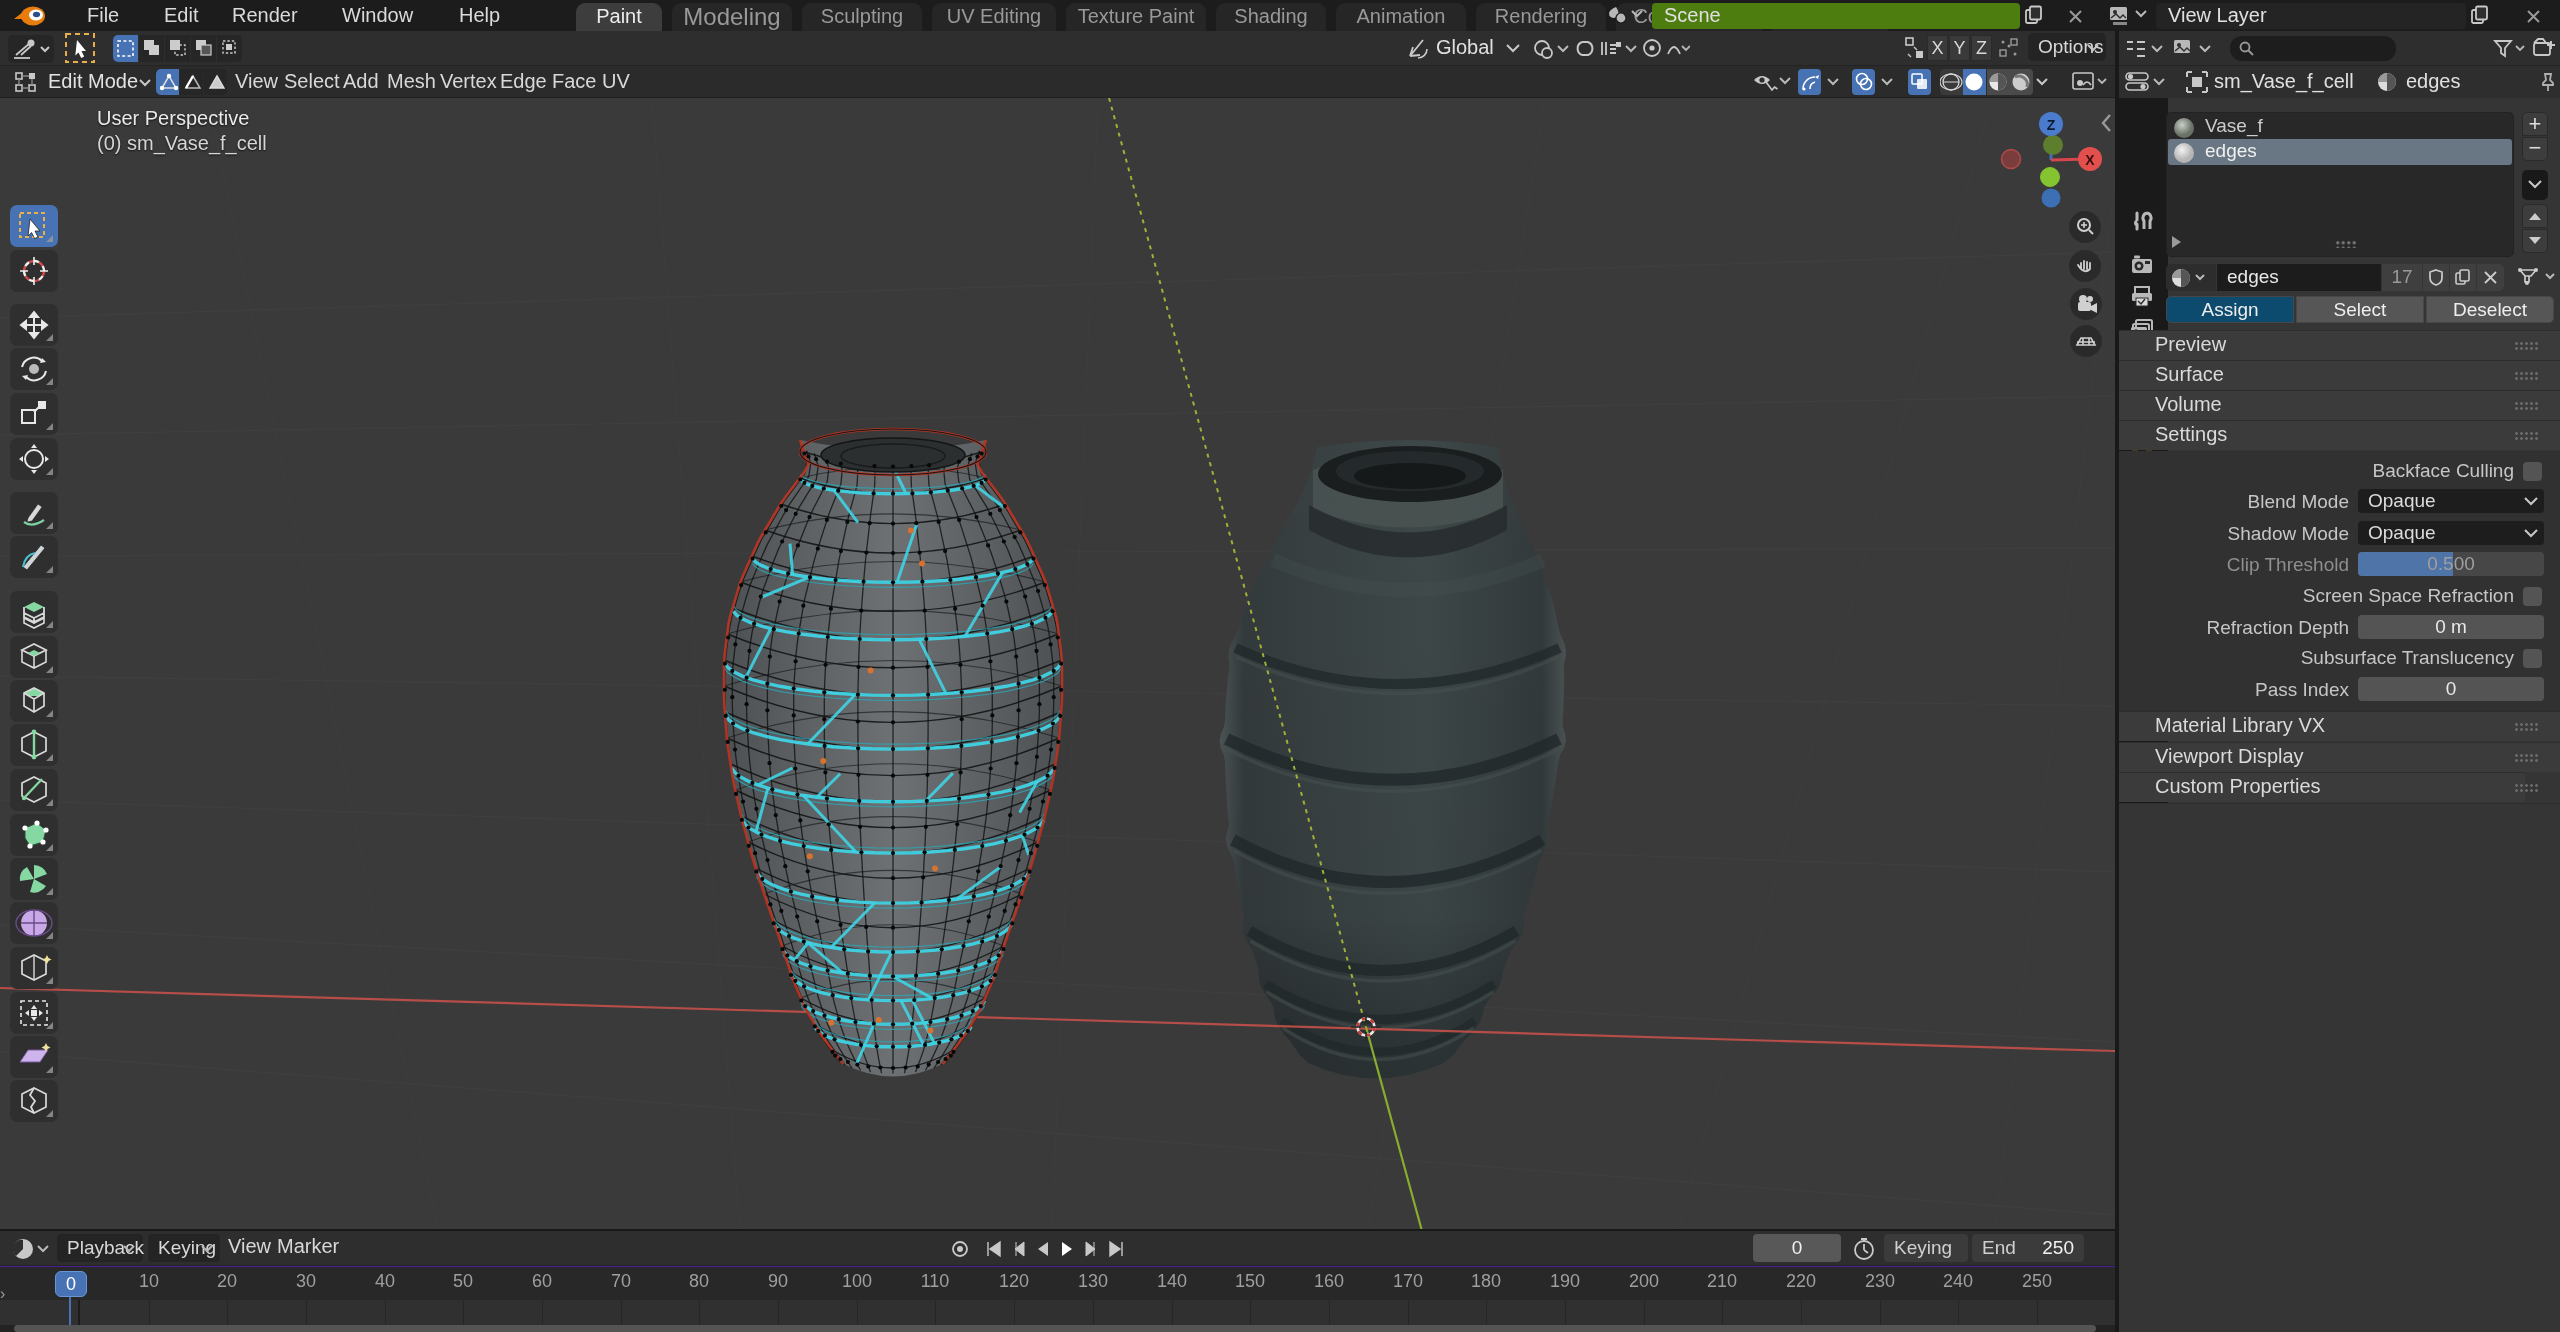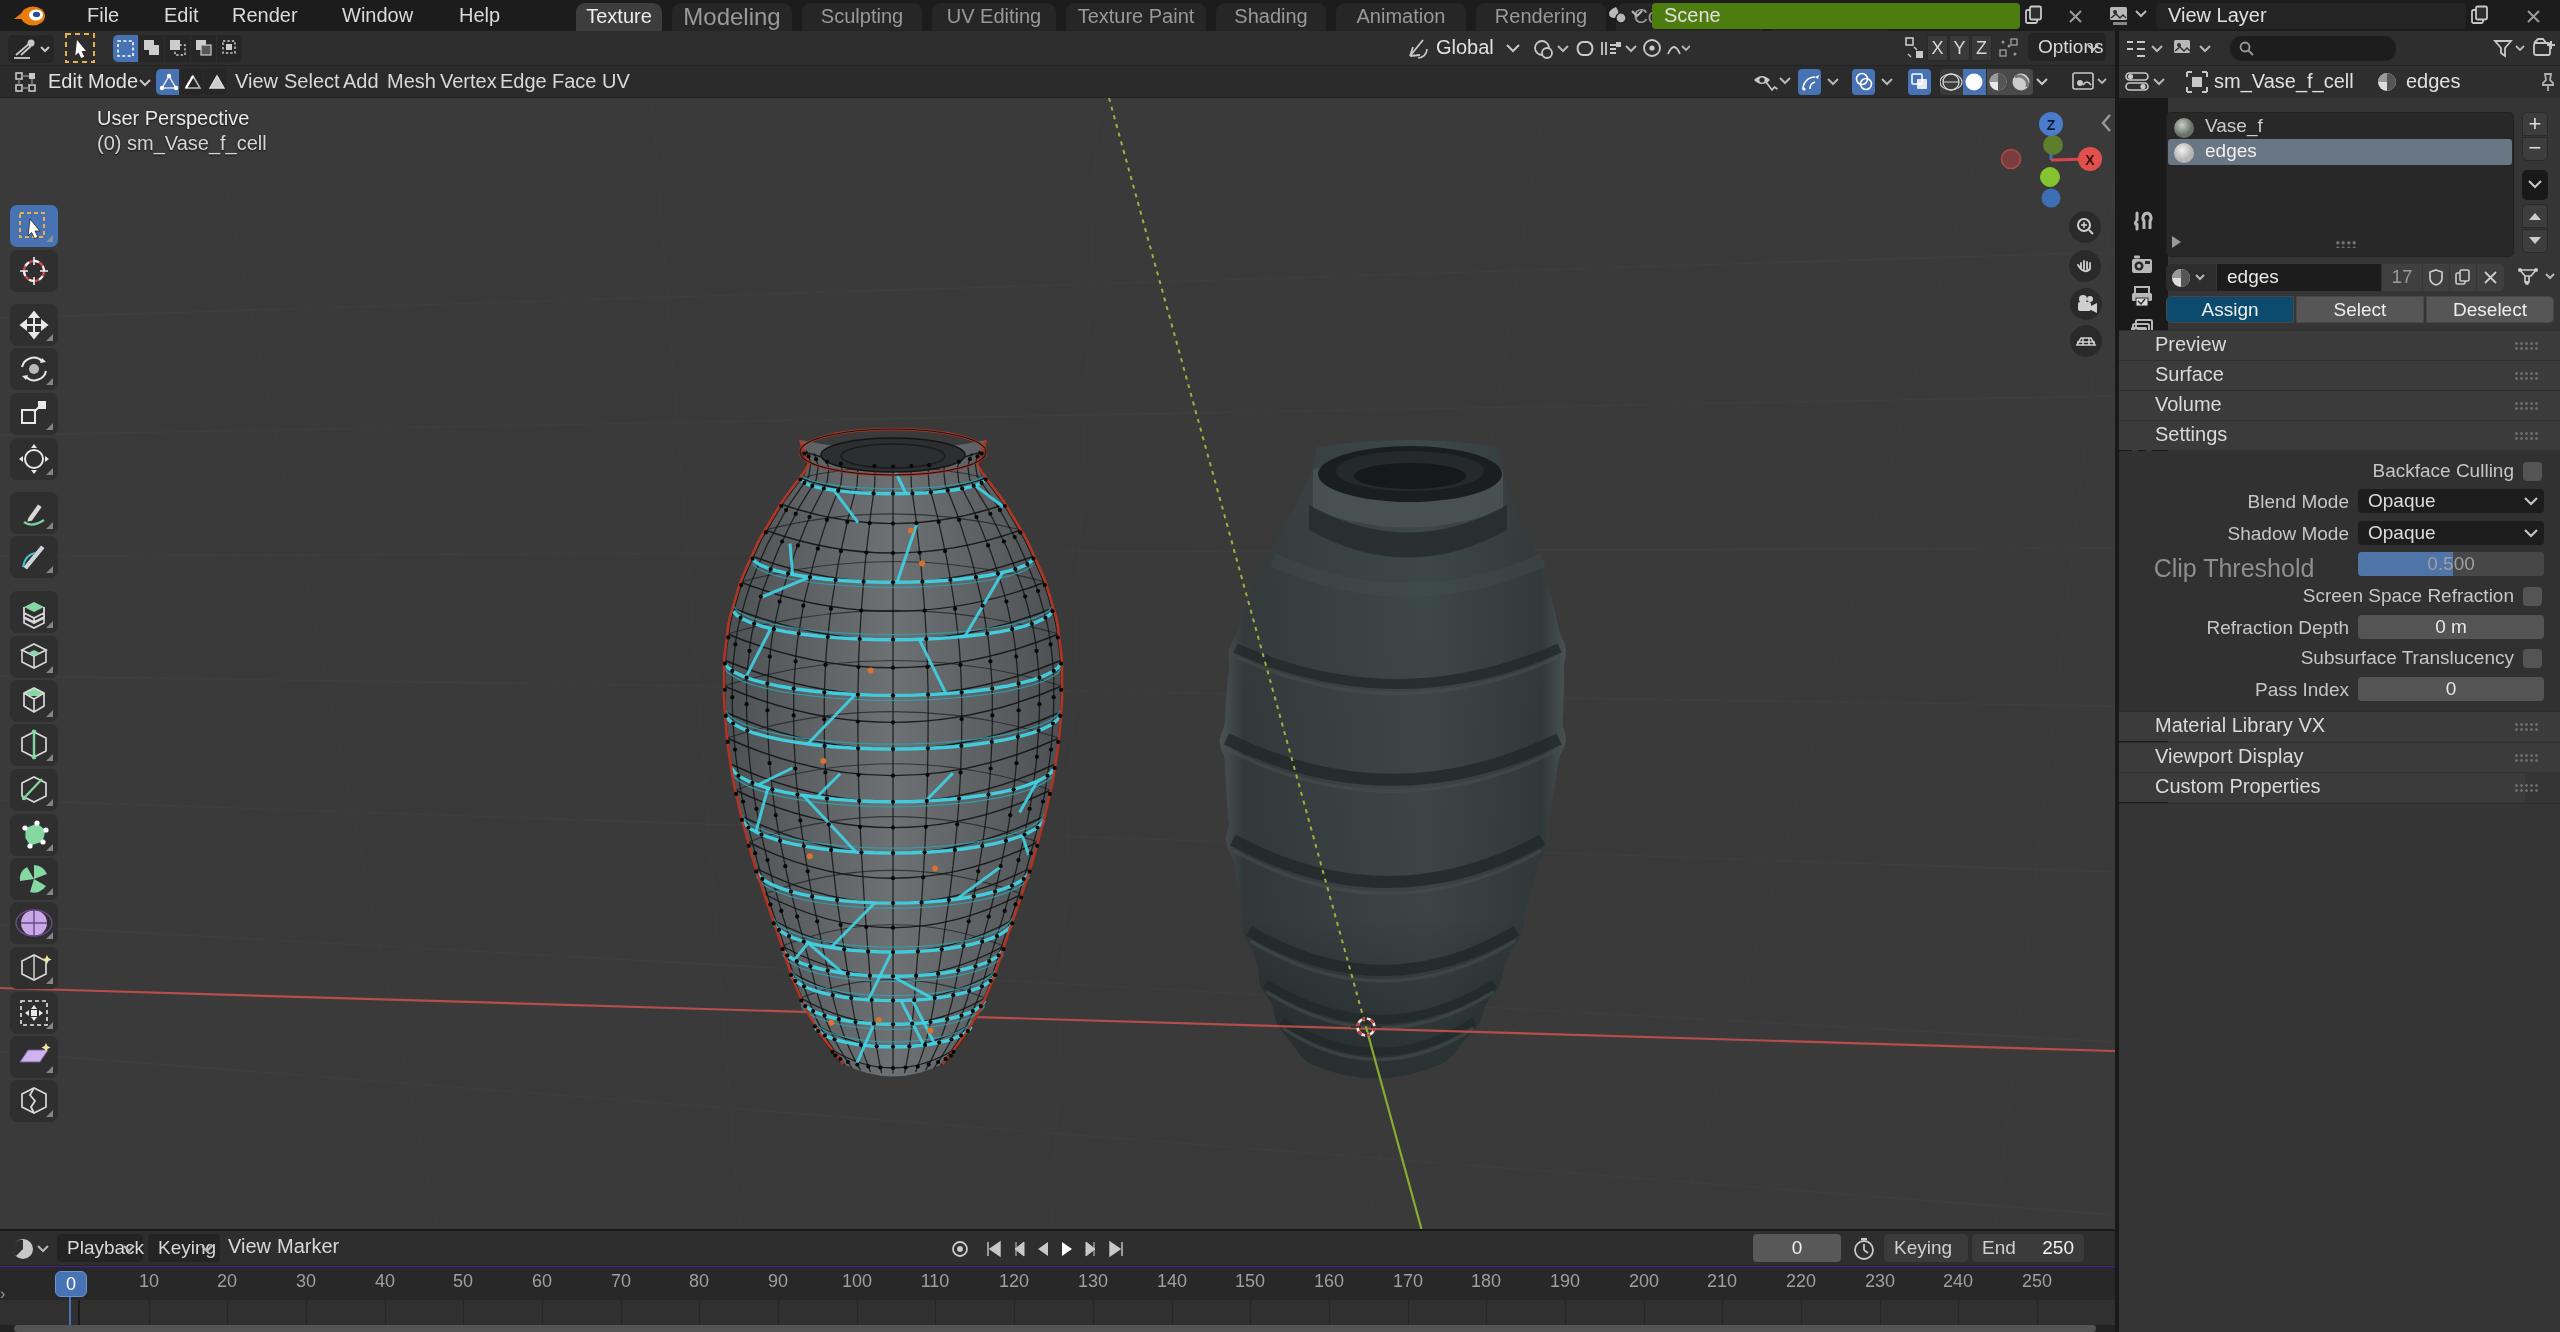--- a/index.html
+++ b/index.html
@@ -12,21 +12,21 @@
 <ellipse cx="21" cy="13" rx="12" ry="9.5" fill="#e87d0d"></ellipse>
 <ellipse cx="24" cy="12" rx="7" ry="5.5" fill="#fff"></ellipse>
 <ellipse cx="24.5" cy="11.5" rx="3.6" ry="2.8" fill="#2a4f8a"></ellipse>
 <path d="M2 16 L16 5 h6 L10 16 Z M2 16 l12 -4 2 4 Z" fill="#e87d0d"></path>
 </svg>
 <div class="abs txt" style="left:87px;top:4px;font-size:20px;color:#dadada">File</div>
 <div class="abs txt" style="left:164px;top:4px;font-size:20px;color:#dadada">Edit</div>
 <div class="abs txt" style="left:232px;top:4px;font-size:20px;color:#dadada">Render</div>
 <div class="abs txt" style="left:342px;top:4px;font-size:20px;color:#dadada">Window</div>
 <div class="abs txt" style="left:459px;top:4px;font-size:20px;color:#dadada">Help</div>
-<div class="abs" style="left:576px;top:3px;width:86px;height:28px;background:#3d3d3d;border-radius:9px 9px 0 0;color:#ececec;font-size:20px;text-align:center;line-height:27px">Texture</div>
+<div class="abs" style="left:576px;top:3px;width:86px;height:28px;background:#3d3d3d;border-radius:9px 9px 0 0;color:#ececec;font-size:20px;text-align:center;line-height:27px">Paint</div>
 <div class="abs" style="left:672px;top:3px;width:120px;height:28px;background:#262626;border-radius:9px 9px 0 0;color:#999999;font-size:24px;text-align:center;line-height:27px">Modeling</div>
 <div class="abs" style="left:802px;top:3px;width:120px;height:28px;background:#262626;border-radius:9px 9px 0 0;color:#999999;font-size:20px;text-align:center;line-height:27px">Sculpting</div>
 <div class="abs" style="left:932px;top:3px;width:124px;height:28px;background:#262626;border-radius:9px 9px 0 0;color:#999999;font-size:20px;text-align:center;line-height:27px">UV Editing</div>
 <div class="abs" style="left:1066px;top:3px;width:140px;height:28px;background:#262626;border-radius:9px 9px 0 0;color:#999999;font-size:20px;text-align:center;line-height:27px">Texture Paint</div>
 <div class="abs" style="left:1216px;top:3px;width:110px;height:28px;background:#262626;border-radius:9px 9px 0 0;color:#999999;font-size:20px;text-align:center;line-height:27px">Shading</div>
 <div class="abs" style="left:1336px;top:3px;width:130px;height:28px;background:#262626;border-radius:9px 9px 0 0;color:#999999;font-size:20px;text-align:center;line-height:27px">Animation</div>
 <div class="abs" style="left:1476px;top:3px;width:130px;height:28px;background:#262626;border-radius:9px 9px 0 0;color:#999999;font-size:20px;text-align:center;line-height:27px">Rendering</div>
 <div class="abs" style="left:1616px;top:3px;width:146px;height:28px;background:#262626;border-radius:9px 9px 0 0;color:#999999;font-size:20px;text-align:center;line-height:27px">Compositing</div>
 <div class="abs" style="left:1772px;top:3px;width:116px;height:28px;background:#262626;border-radius:9px 9px 0 0;color:#999999;font-size:20px;text-align:center;line-height:27px">Scripting</div>
 <div class="abs" style="left:1900px;top:4px;font-size:24px;color:#9a9a9a">+</div>
@@ -1097,21 +1097,21 @@
     <div class="abs" style="left:0;top:393px;width:230px;text-align:right;font-size:19px;color:#c6c6c6">Blend Mode</div>
     <div class="abs" style="left:239px;top:391px;width:186px;height:24px;background:#1d1d1d;border-radius:4px;color:#dcdcdc;font-size:19px;line-height:23px;padding-left:10px">Opaque</div>
     <svg class="abs" style="left:404px;top:398px" width="16" height="12" viewBox="0 0 16 12">
       <path d="M2 2 l6 6 6 -6" stroke="#c8c8c8" stroke-width="2" fill="none"></path>
     </svg>
     <div class="abs" style="left:0;top:425px;width:230px;text-align:right;font-size:19px;color:#c6c6c6">Shadow Mode</div>
     <div class="abs" style="left:239px;top:423px;width:186px;height:24px;background:#1d1d1d;border-radius:4px;color:#dcdcdc;font-size:19px;line-height:23px;padding-left:10px">Opaque</div>
     <svg class="abs" style="left:404px;top:430px" width="16" height="12" viewBox="0 0 16 12">
       <path d="M2 2 l6 6 6 -6" stroke="#c8c8c8" stroke-width="2" fill="none"></path>
     </svg>
-    <div class="abs" style="left:0;top:456px;width:230px;text-align:center;font-size:25px;color:#8e8e8e">Clip Threshold</div>
+    <div class="abs" style="left:0;top:456px;width:230px;text-align:right;font-size:19px;color:#8e8e8e">Clip Threshold</div>
     <div class="abs" style="left:239px;top:454px;width:186px;height:24px;background:#474747;border-radius:4px;overflow:hidden">
       <div class="abs" style="left:0;top:0;width:95px;height:24px;background:#4f74a8"></div>
       <div class="abs" style="left:0;top:0;width:186px;text-align:center;font-size:19px;color:#9f9f9f;line-height:23px">0.500</div>
     </div>
     <div class="abs" style="left:0;top:487px;width:395px;text-align:right;font-size:19px;color:#c6c6c6">Screen Space Refraction</div>
     <div class="abs" style="left:404px;top:489px;width:19px;height:19px;background:#545454;border-radius:4px"></div>
     <div class="abs" style="left:0;top:519px;width:230px;text-align:right;font-size:19px;color:#c6c6c6">Refraction Depth</div>
     <div class="abs" style="left:239px;top:517px;width:186px;height:24px;background:#545454;border-radius:4px;color:#e8e8e8;font-size:19px;text-align:center;line-height:23px">0 m</div>
     <div class="abs" style="left:0;top:549px;width:395px;text-align:right;font-size:19px;color:#c6c6c6">Subsurface Translucency</div>
     <div class="abs" style="left:404px;top:551px;width:19px;height:19px;background:#545454;border-radius:4px"></div>

